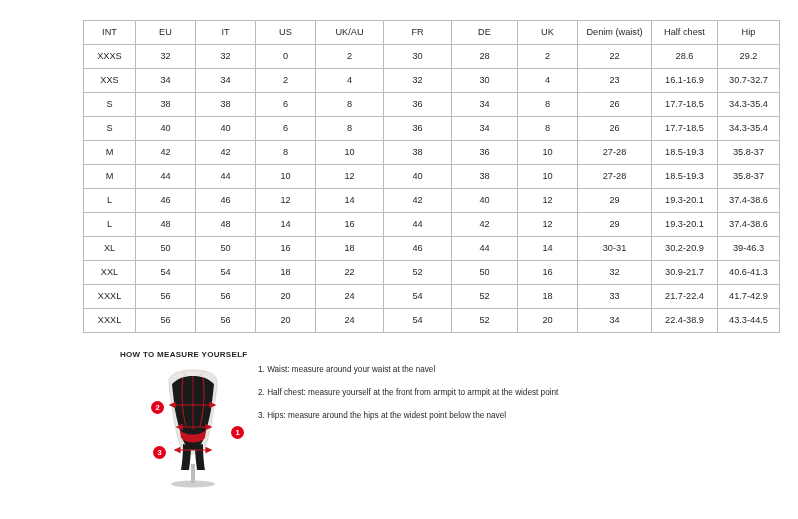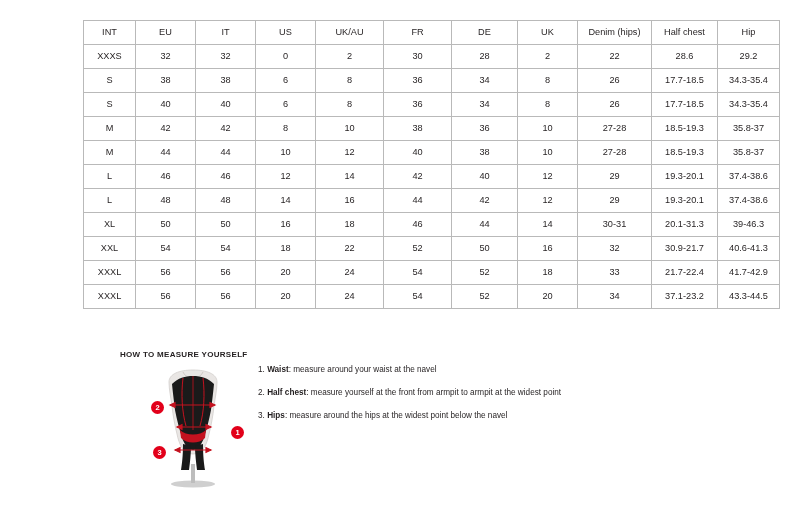--- a/index.html
+++ b/index.html
@@ -98,21 +98,21 @@
     width: 400px;
   }
   .step {
     font-size: 8.2px;
     line-height: 1.2;
     color: #231f20;
     margin-bottom: 13px;
     white-space: nowrap;
   }
   .step .num { }
-  .step b { font-weight: bold; }
+  .step b { font-weight: normal; }
 
   
   .bullet {
     position: absolute;
     width: 13px;
     height: 13px;
     border-radius: 50%;
     background: #e2001a;
     color: #ffffff;
     font-size: 7.5px;
@@ -147,40 +147,53 @@
       <thead>
         <tr>
           <th>INT</th>
           <th>EU</th>
           <th>IT</th>
           <th>US</th>
           <th>UK/AU</th>
           <th>FR</th>
           <th>DE</th>
           <th>UK</th>
-          <th class="left-al">Denim (hips)</th>
+          <th class="left-al">Denim (waist)</th>
           <th class="left-al">Half chest</th>
           <th class="left-al">Hip</th>
         </tr>
       </thead>
       <tbody>
         <tr>
           <td>XXXS</td>
           <td>32</td>
           <td>32</td>
           <td>0</td>
           <td>2</td>
           <td>30</td>
           <td>28</td>
           <td>2</td>
           <td>22</td>
           <td class="left-al">28.6</td>
           <td class="left-al">29.2</td>
         </tr>
         <tr>
+          <td>XXS</td>
+          <td>34</td>
+          <td>34</td>
+          <td>2</td>
+          <td>4</td>
+          <td>32</td>
+          <td>30</td>
+          <td>4</td>
+          <td>23</td>
+          <td class="left-al">16.1-16.9</td>
+          <td class="left-al">30.7-32.7</td>
+        </tr>
+        <tr>
           <td>S</td>
           <td>38</td>
           <td>38</td>
           <td>6</td>
           <td>8</td>
           <td>36</td>
           <td>34</td>
           <td>8</td>
           <td>26</td>
           <td class="left-al">17.7-18.5</td>
@@ -254,21 +267,21 @@
         <tr>
           <td>XL</td>
           <td>50</td>
           <td>50</td>
           <td>16</td>
           <td>18</td>
           <td>46</td>
           <td>44</td>
           <td>14</td>
           <td>30-31</td>
-          <td class="left-al">20.1-31.3</td>
+          <td class="left-al">30.2-20.9</td>
           <td class="left-al">39-46.3</td>
         </tr>
         <tr>
           <td>XXL</td>
           <td>54</td>
           <td>54</td>
           <td>18</td>
           <td>22</td>
           <td>52</td>
           <td>50</td>
@@ -293,21 +306,21 @@
         <tr>
           <td>XXXL</td>
           <td>56</td>
           <td>56</td>
           <td>20</td>
           <td>24</td>
           <td>54</td>
           <td>52</td>
           <td>20</td>
           <td>34</td>
-          <td class="left-al">37.1-23.2</td>
+          <td class="left-al">22.4-38.9</td>
           <td class="left-al">43.3-44.5</td>
         </tr>
       </tbody>
     </table>
   </div>
 
   <div class="measure-title">HOW TO MEASURE YOURSELF</div>
 
   <div class="measure-block">
 

